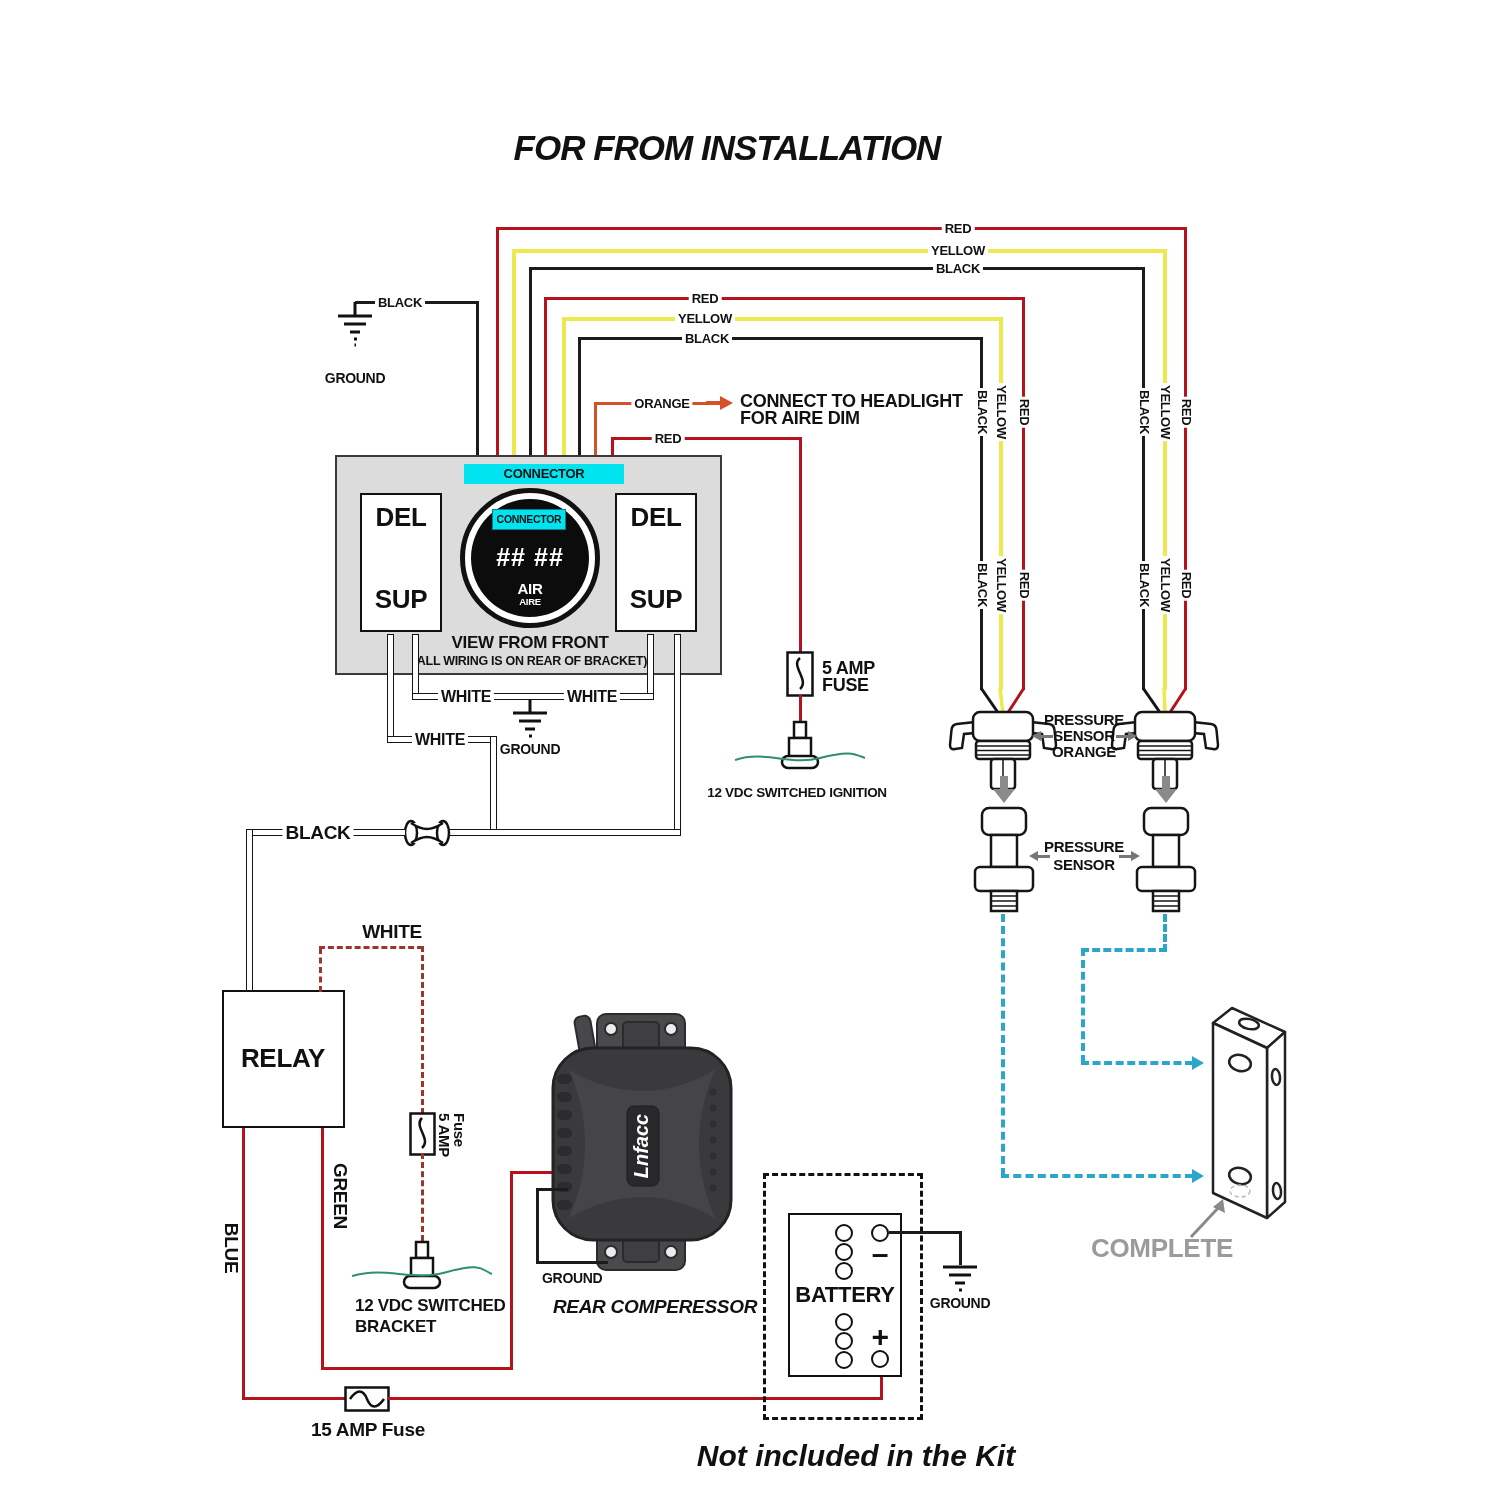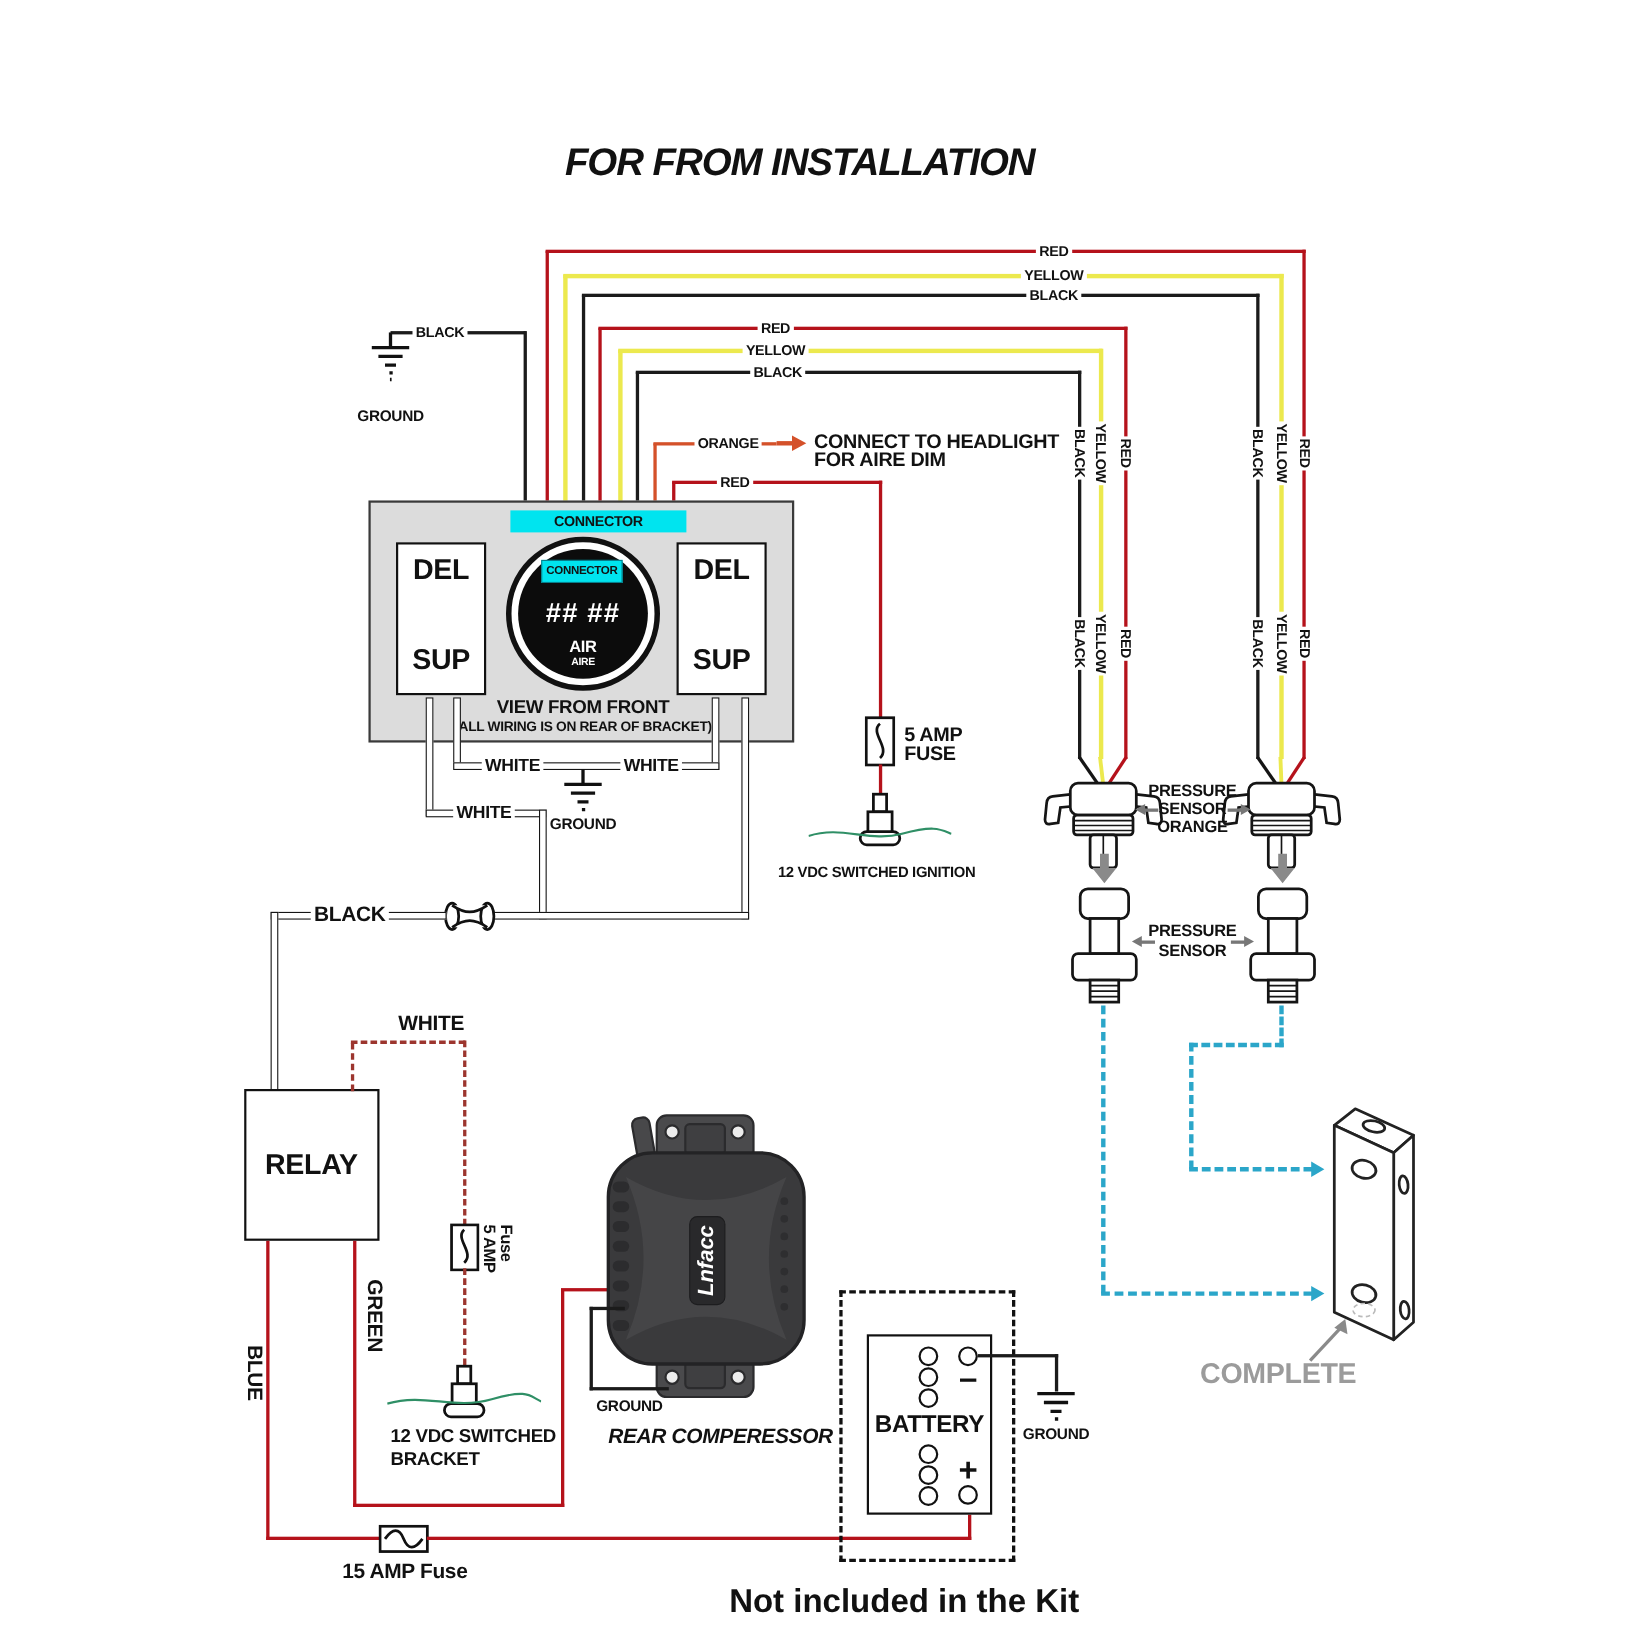--- a/index.html
+++ b/index.html
@@ -25,22 +25,22 @@
        font-weight:bold;font-size:13px;letter-spacing:-0.3px;line-height:1;writing-mode:vertical-rl;white-space:nowrap}
   .lbv19{font-size:19px}
   .note{position:absolute;font-weight:bold;font-size:18px;letter-spacing:-0.3px;line-height:1.2;white-space:nowrap}
   .ctr{transform:translate(-50%,-50%);text-align:center}
   .tri{position:absolute;width:0;height:0}
   .circ{position:absolute;width:18px;height:18px;border:2.5px solid #111;border-radius:50%;background:#fff;transform:translate(-50%,-50%)}
   .title1{position:absolute;left:750px;top:95px;transform:translate(-50%,-50%);
           font-size:45px;font-weight:bold;font-style:italic;letter-spacing:-1px;white-space:nowrap}
   .title2{position:absolute;left:727px;top:148px;transform:translate(-50%,-50%);
           font-size:35px;font-weight:bold;font-style:italic;letter-spacing:-1px;white-space:nowrap}
-  .footer{position:absolute;left:822px;top:1456px;transform:translate(-50%,-50%);
-          font-size:30px;font-weight:bold;white-space:nowrap}
+  .footer{position:absolute;left:856px;top:1456px;transform:translate(-50%,-50%);
+          font-size:30px;font-weight:bold;font-style:italic;white-space:nowrap}
   .graytxt{color:#9b9b9b}
 </style>
 </head>
 <body>
 
 <div id="stage">
 
   <div class="title2">FOR FROM INSTALLATION</div>
 
   <div class="wk" style="left:355px;top:301px;width:123px;height:3px"></div>

